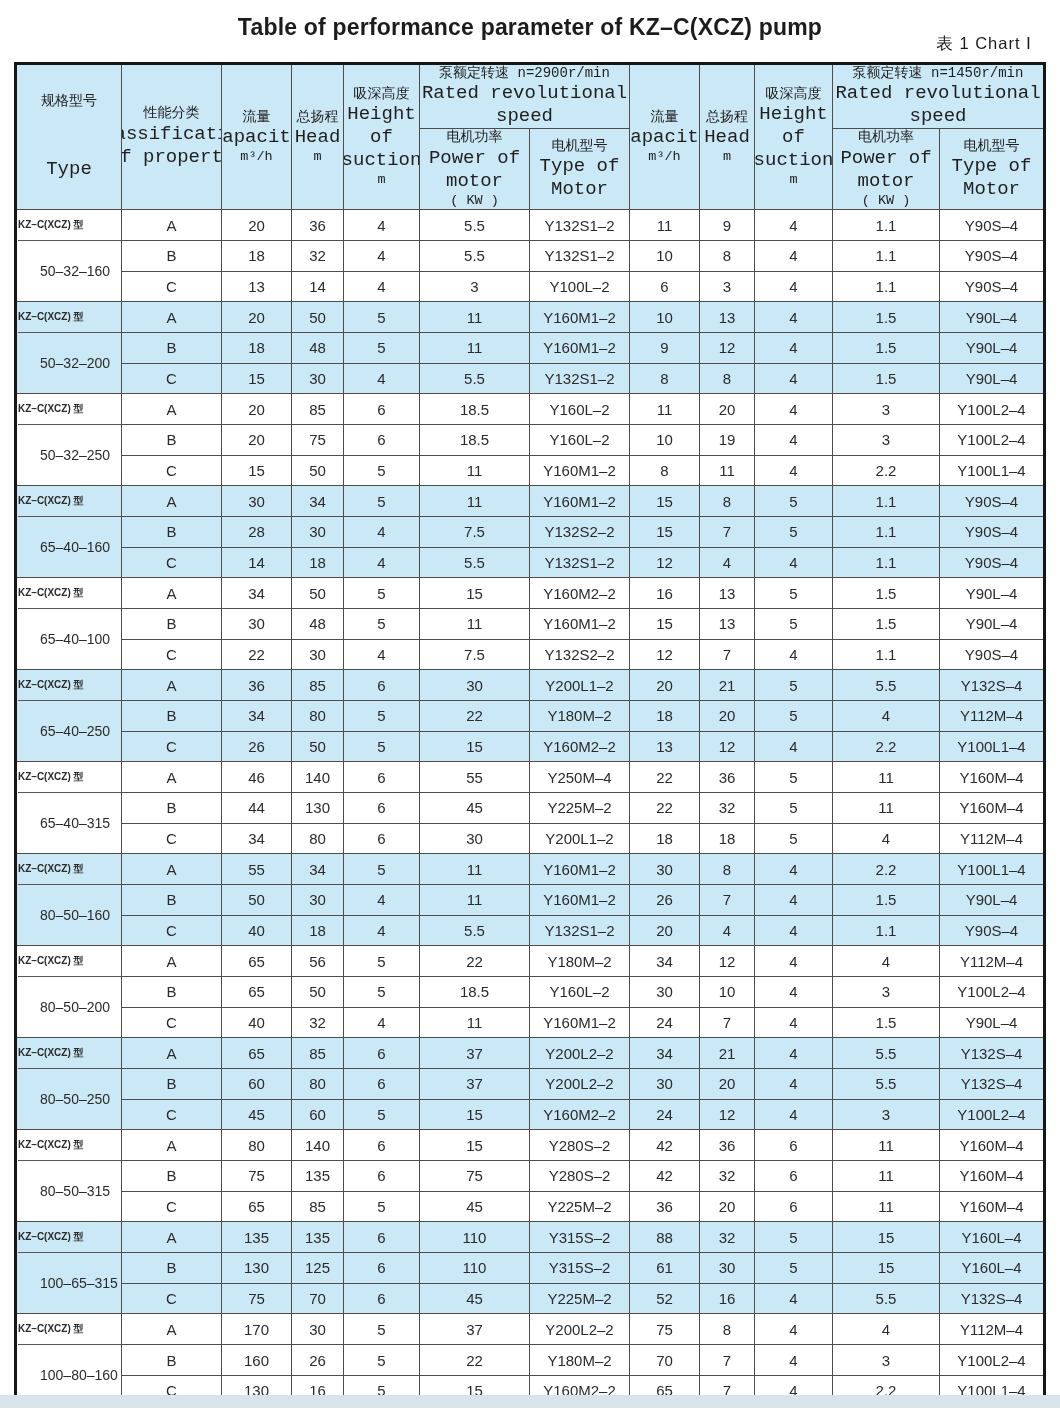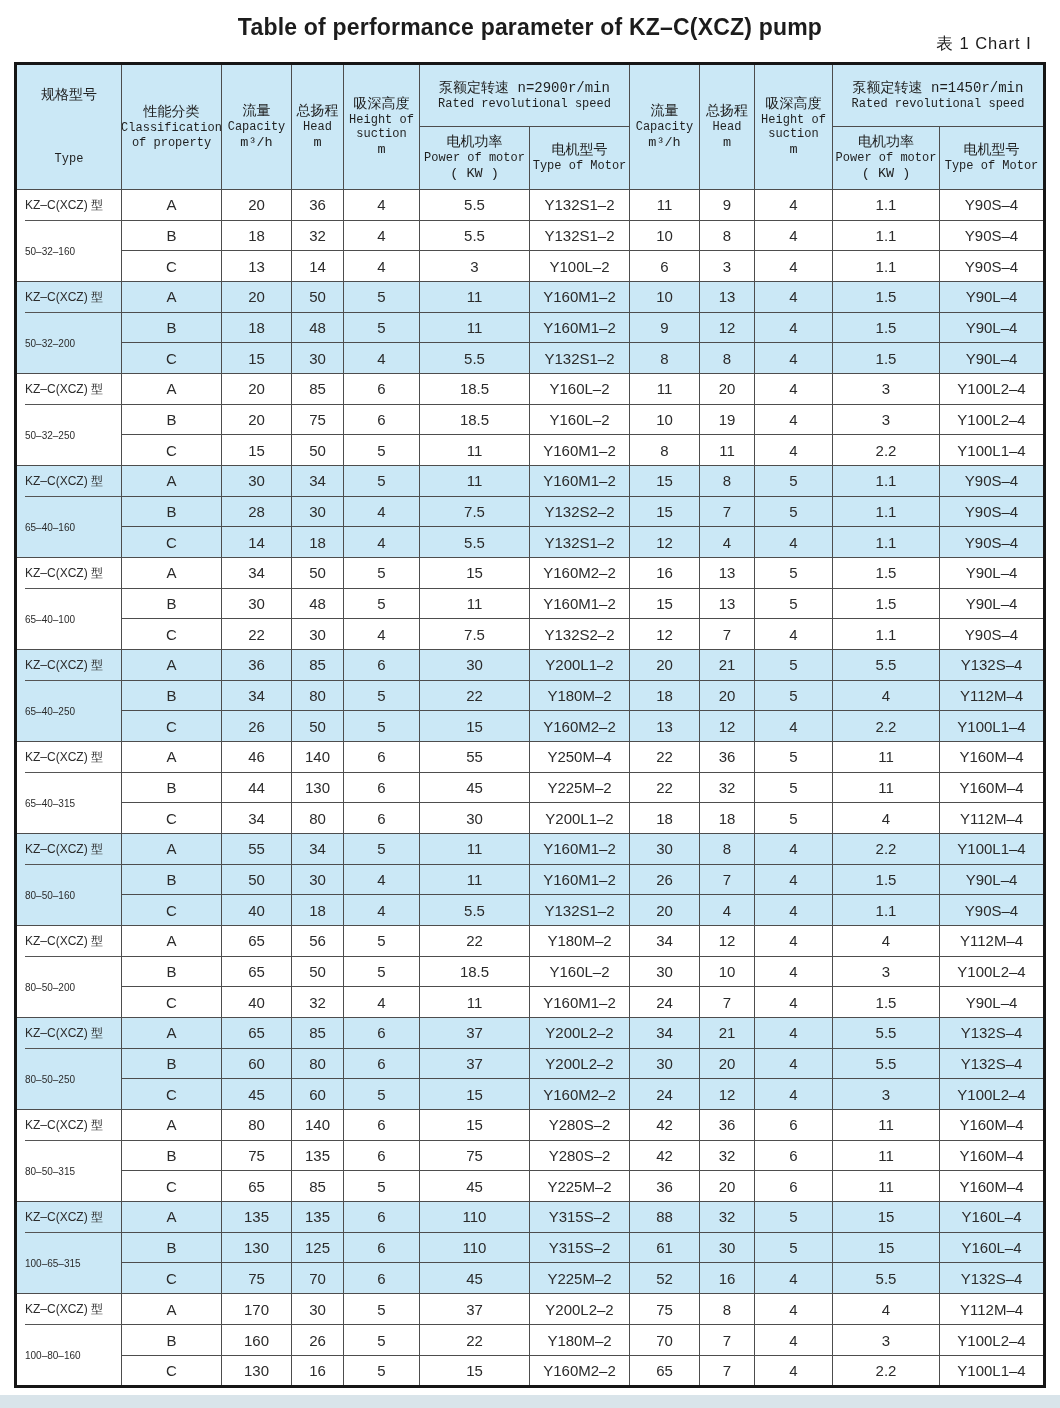--- a/index.html
+++ b/index.html
@@ -22,35 +22,36 @@
     border:3px solid #161616;
   }
   th,td{
     border:1px solid #4d4d4d;text-align:center;vertical-align:middle;
     padding:0;overflow:hidden;
   }
   thead th{background:#cbe8f6;font-weight:normal;color:#1f1f1f;font-family:Liberation Mono, monospace;}
   thead tr{height:63px;}
   .hdr-stack{display:flex;flex-direction:column;justify-content:center;align-items:center;line-height:1.22;}
   .hdr-zh{font-size:14px;}
-  .hdr-en{font-size:12px;}
+  .hdr-en{font-size:19px;}
   .hdr-unit{font-size:13.5px;}
   .gap-lg{row-gap:14px;gap:48px;}
   tbody tr{height:30.5px;}
   tbody td{font-size:15px;}
   tbody tr.shaded td{background:#cbe8f6;}
   td.type-cell{padding:0;vertical-align:top;}
   .model{
     height:30px;display:flex;align-items:center;justify-content:flex-start;
-    margin-left:8px;font-size:12px;border-bottom:1px solid #555;
+    margin-left:1px;font-size:10px;border-bottom:1px solid #555;
     white-space:nowrap;
+    font-weight:bold;
   }
   .size{
     height:60px;display:flex;align-items:center;justify-content:flex-start;
-    padding-left:8px;font-size:10px;white-space:nowrap;
+    padding-left:23px;font-size:14px;white-space:nowrap;
   }
   .bottom-strip{
     position:absolute;left:0;bottom:0;width:1060px;height:13px;background:#d9e4ea;
   }
 </style>
 </head>
 <body>
 
 <div class="page-title">Table of performance parameter of KZ–C(XCZ) pump</div>
 <div class="chart-label">表 1  Chart  Ⅰ</div>

